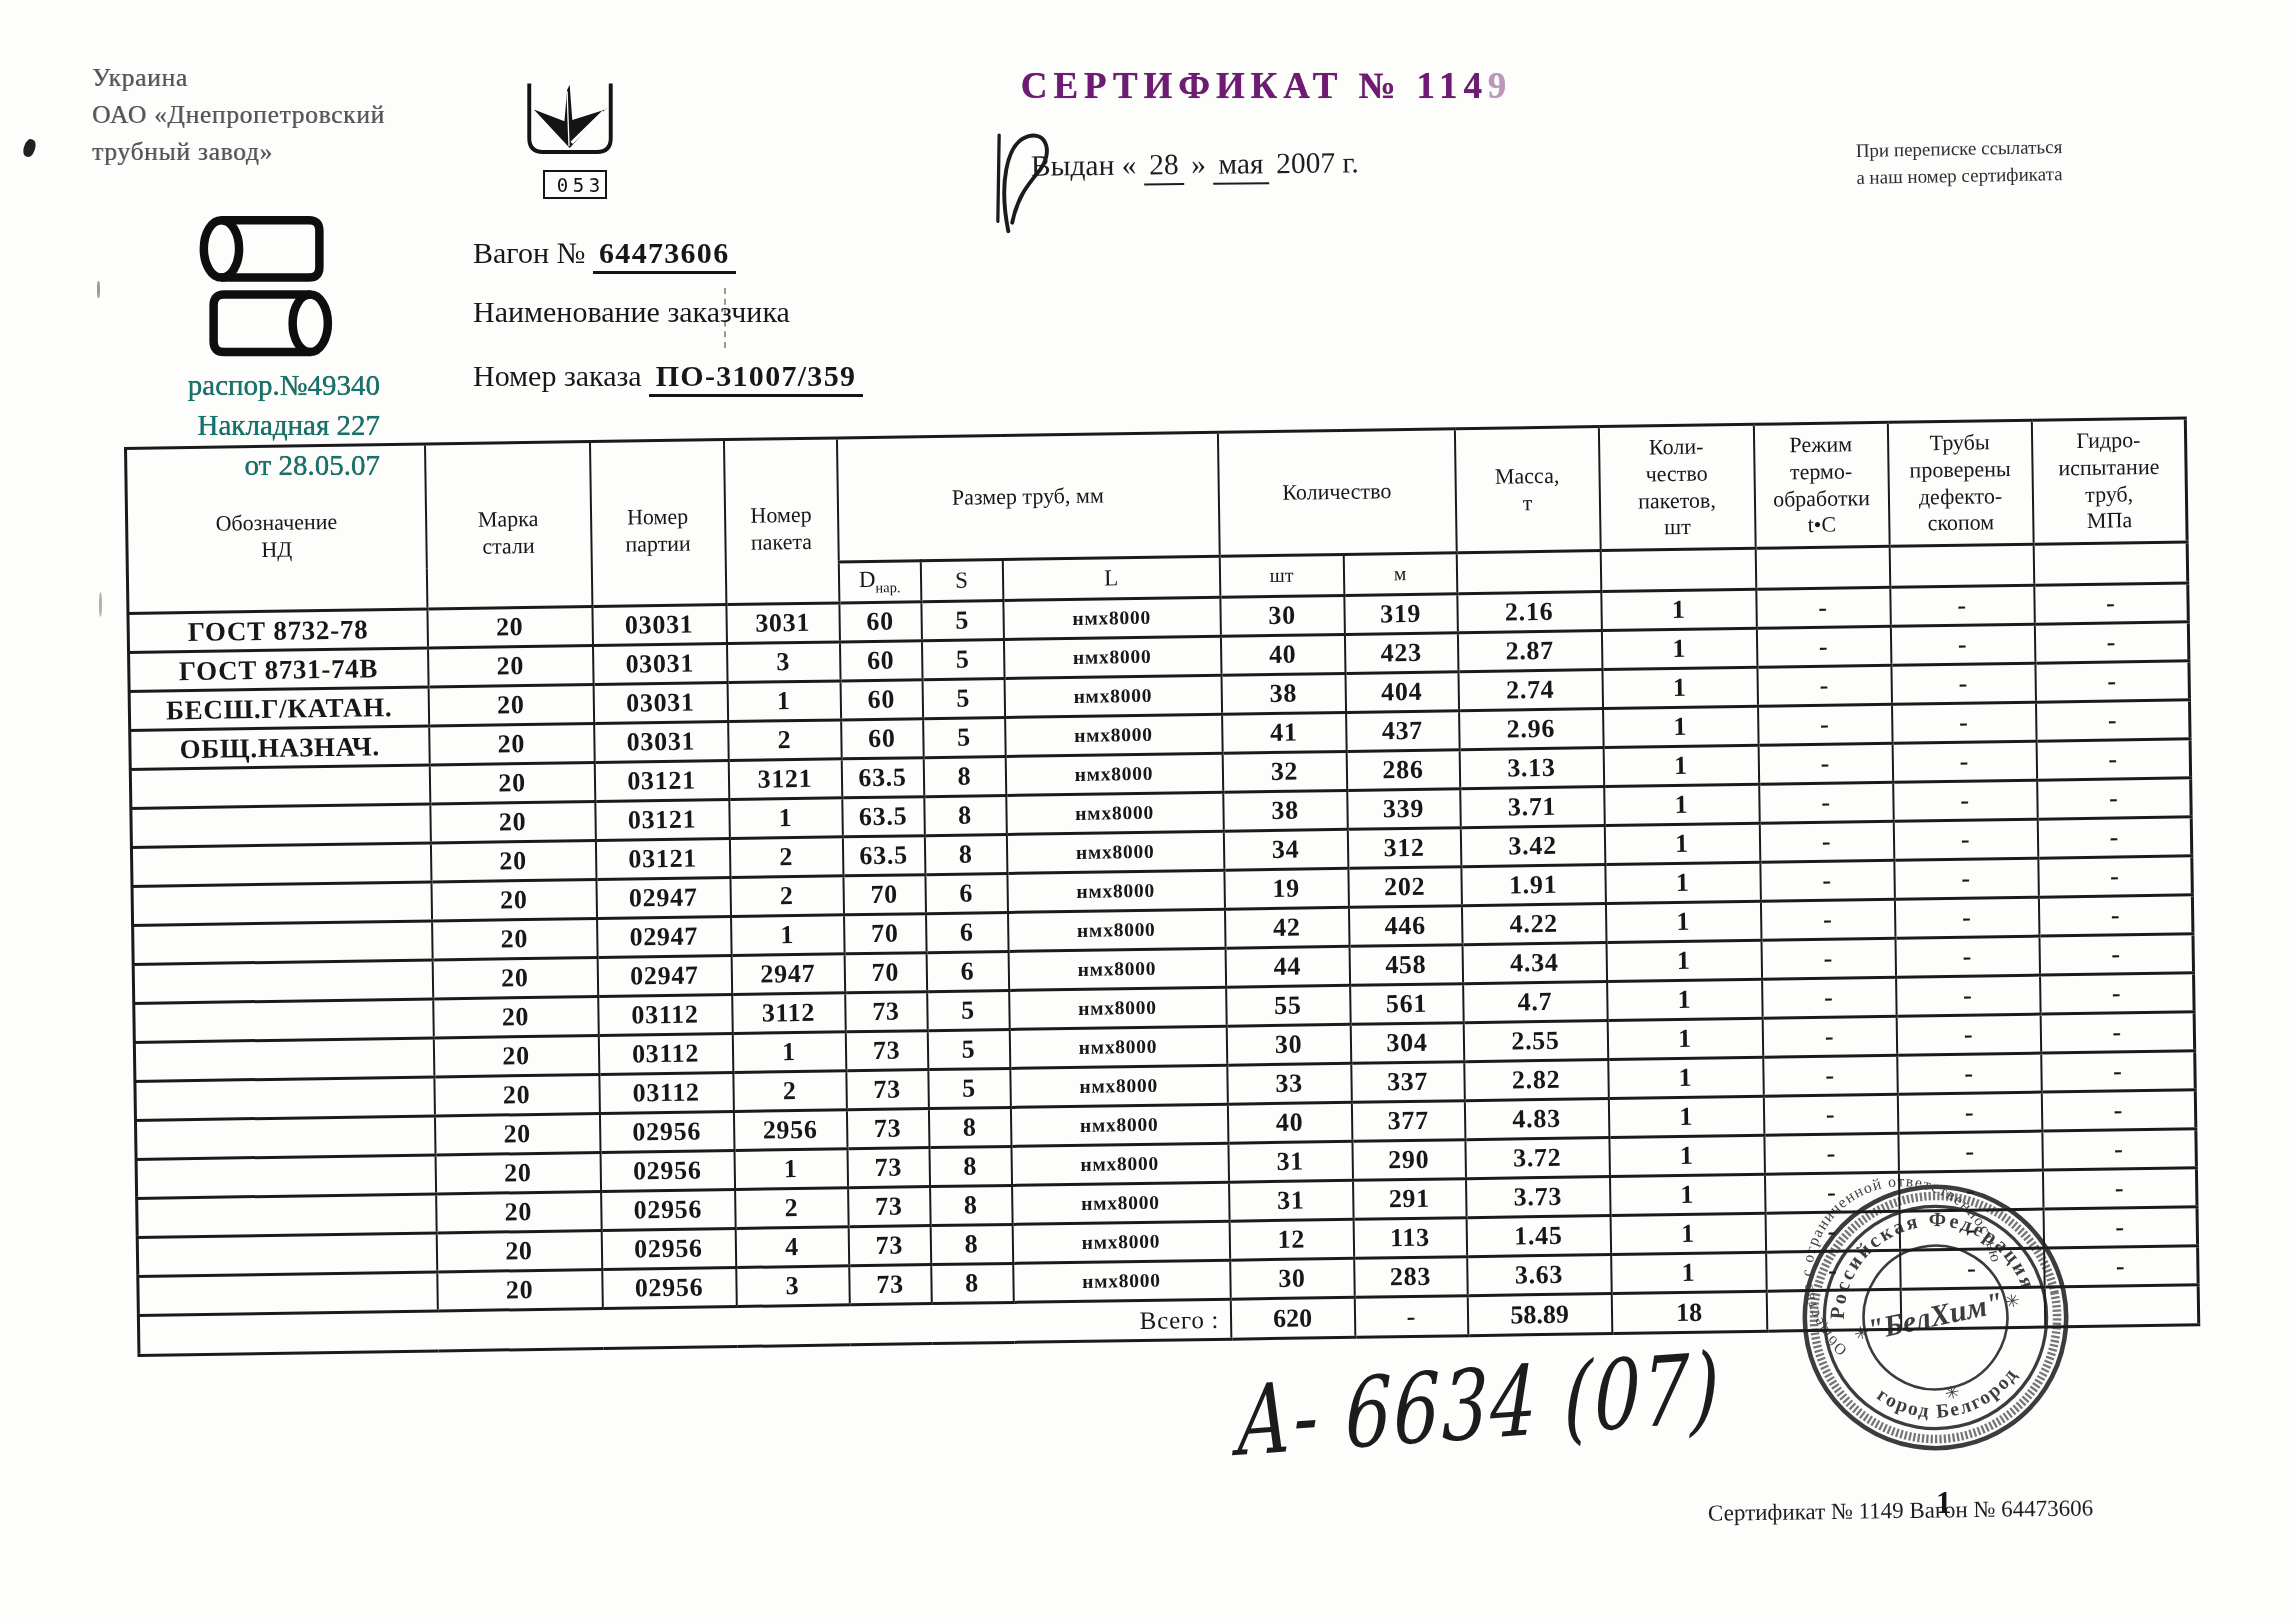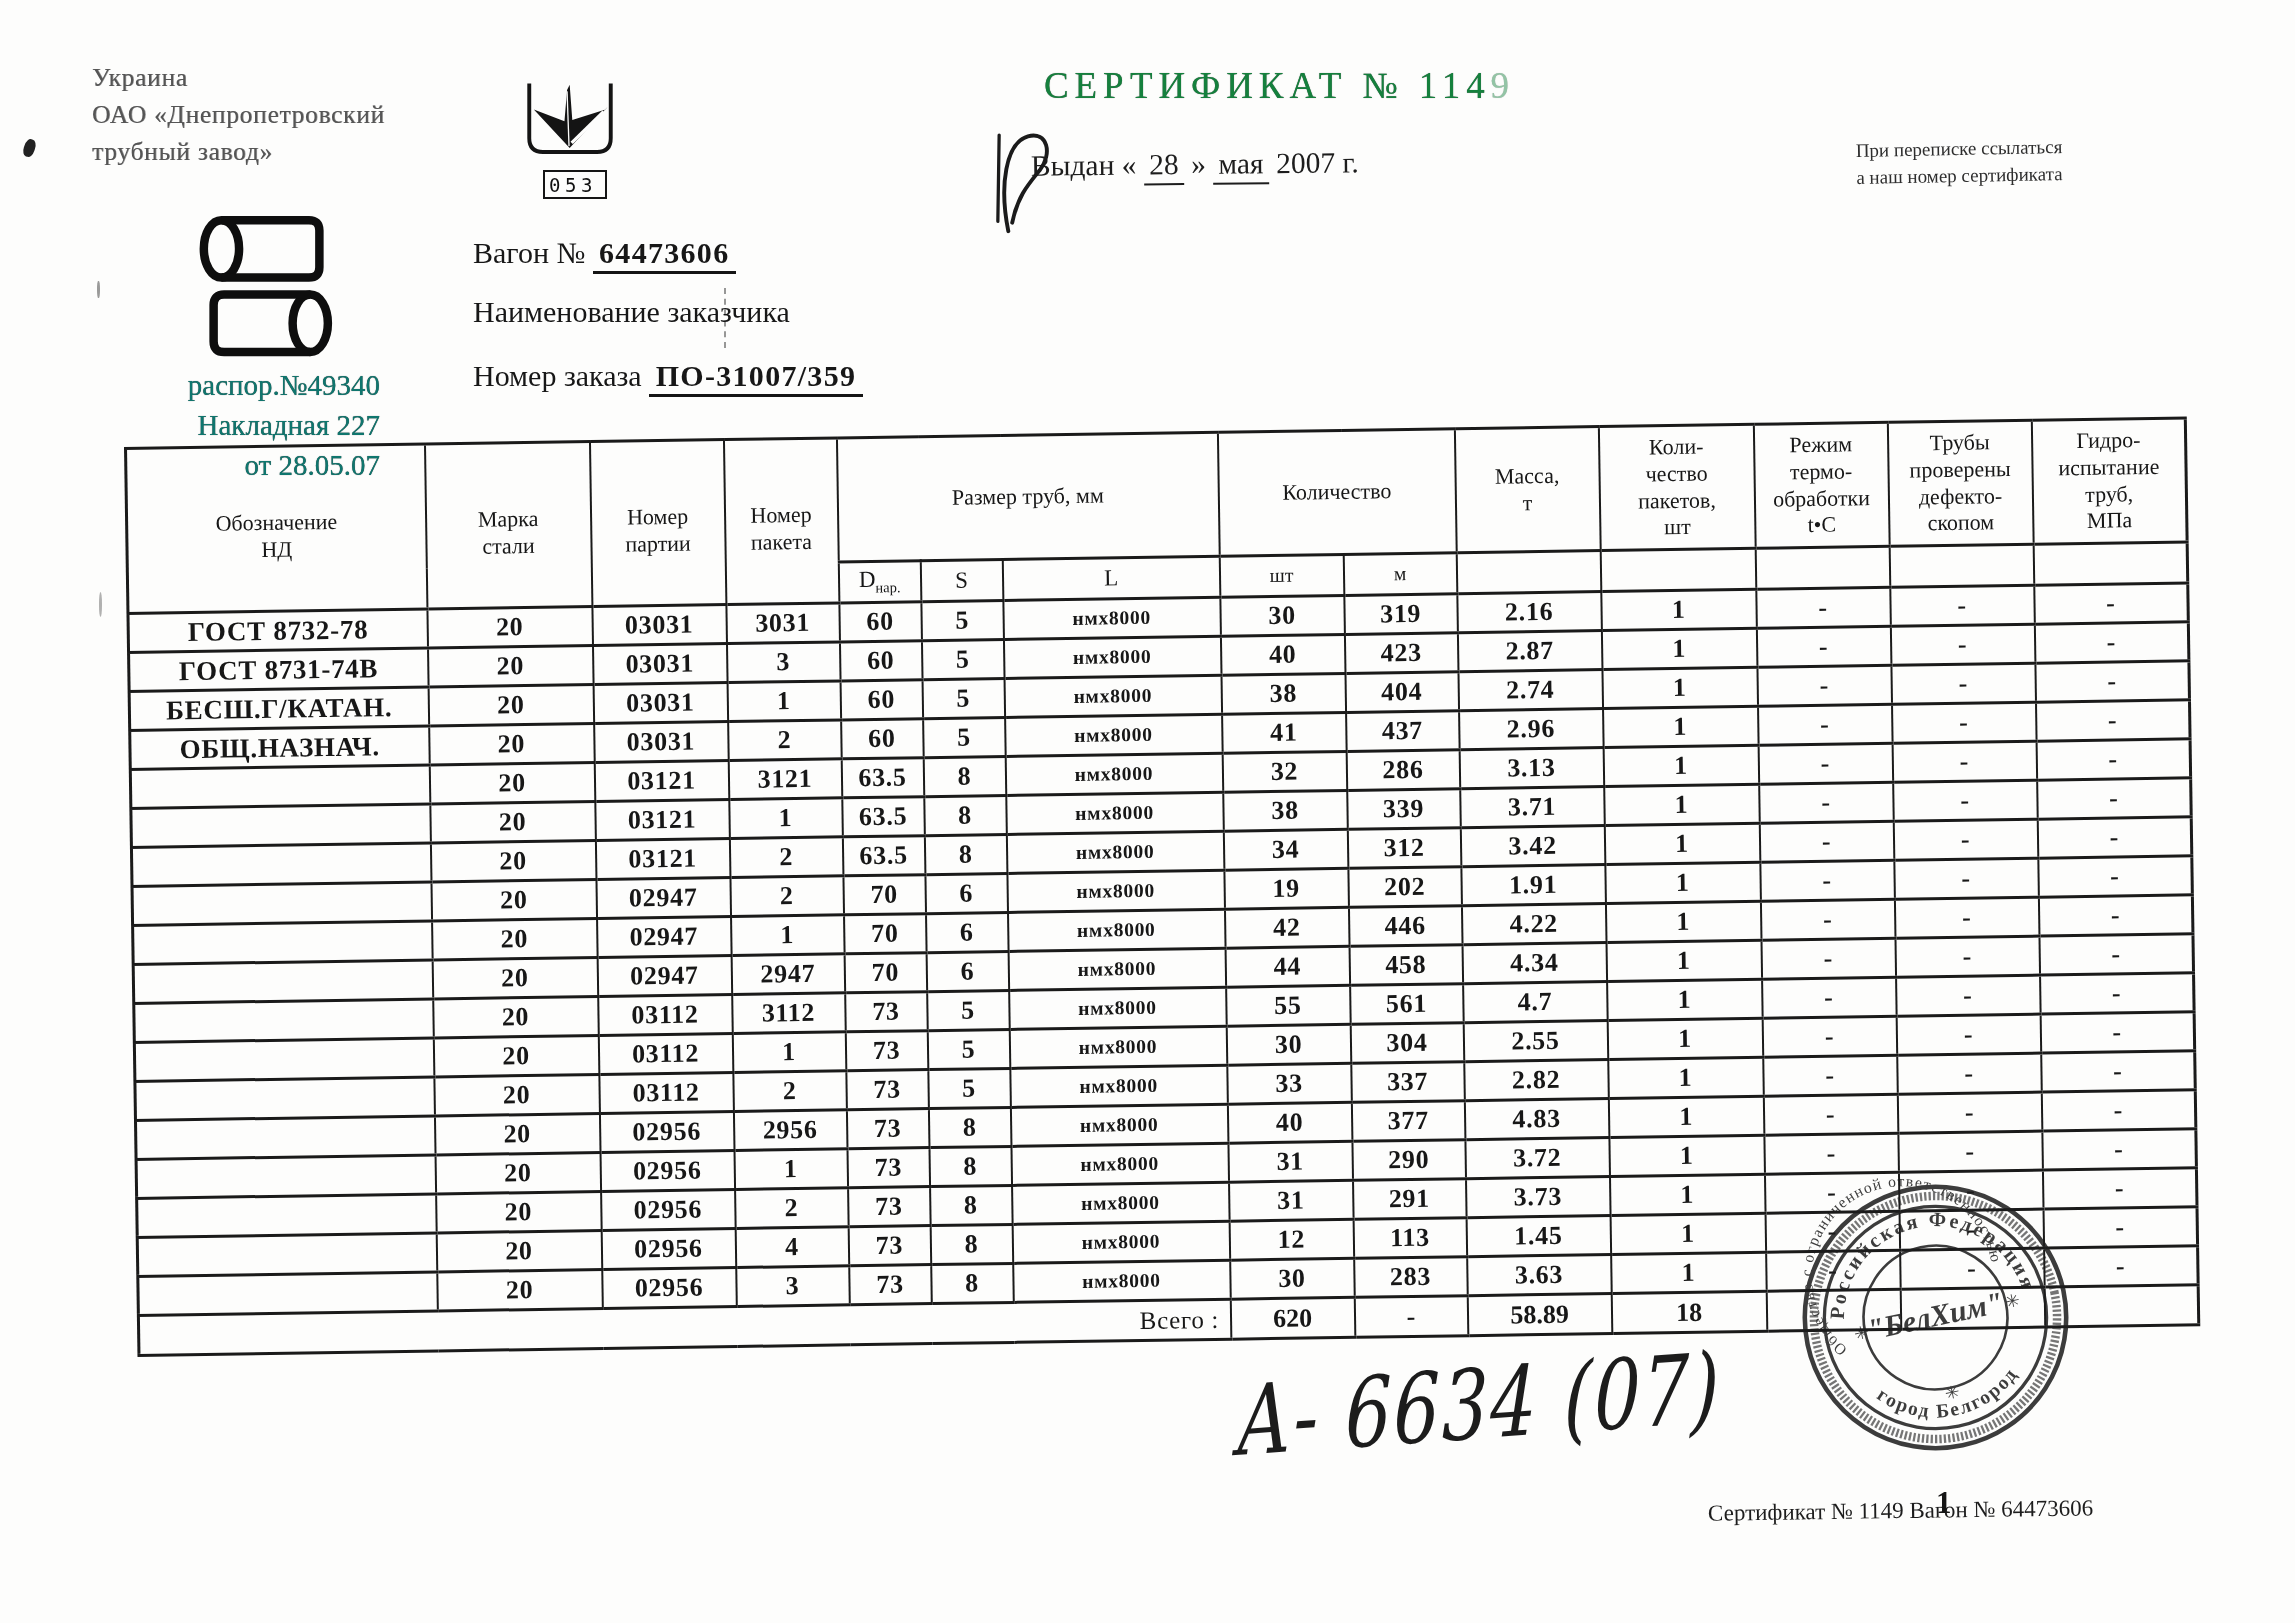--- a/index.html
+++ b/index.html
@@ -13,35 +13,35 @@
   
   .company{left:92px;top:59px;width:419px;
     font-size:25.5px;line-height:37px;color:#555;
     text-shadow:0.7px 0 0 #999;letter-spacing:0.7px}
   .dispatch{left:177px;top:365px;width:203px;text-align:right;
     font-size:29px;line-height:40px;color:#0f766e;text-shadow:0 0 0.7px #333}
 
   
   .shield{left:526px;top:82px}
   .codebox{left:543px;top:170px;width:56px;height:25px;border:2.6px solid #151515;
-    display:flex;align-items:center;justify-content:flex-start;
+    display:flex;align-items:center;justify-content:flex-end;
     font-family:"DejaVu Sans Mono",monospace;font-size:19px;letter-spacing:4.6px;
     padding-left:3.9px;color:#111}
   .pipes{left:194px;top:211px}
 
   
   .wagonline{left:473px;top:236px;font-size:30px}
   .customer{left:473px;top:295px;font-size:30px}
   .orderline{left:473px;top:359px;font-size:30px}
   .uval{font-weight:bold;border-bottom:3.3px solid #151515;padding:0 6.5px 2px;letter-spacing:1.3px}
   .dotart{left:724px;top:288px;height:60px;border-left:2px dashed #444;opacity:.55}
 
   
-  .title{left:1018px;top:64px;width:497px;text-align:right;
-    font-size:37px;font-weight:normal;letter-spacing:5.9px;color:#15803d;
+  .title{left:1018px;top:64px;width:497px;text-align:center;
+    font-size:37px;font-weight:bold;letter-spacing:5.9px;color:#701a75;
     text-shadow:0 0 0.7px #555}
   .title .faded{opacity:.45}
   .issued{left:1031px;top:148px;font-size:29.5px;color:#1d1d1d;transform:rotate(-0.6deg)}
   .issued .und{border-bottom:2.6px solid #1d1d1d;padding:0 5.2px 2.6px;font-weight:normal}
   .squiggle{left:990px;top:123px}
 
   
   .note{left:1856px;top:135px;font-size:19px;line-height:27px;color:#2e2e2e;
     transform:rotate(-1.1deg)}
 

